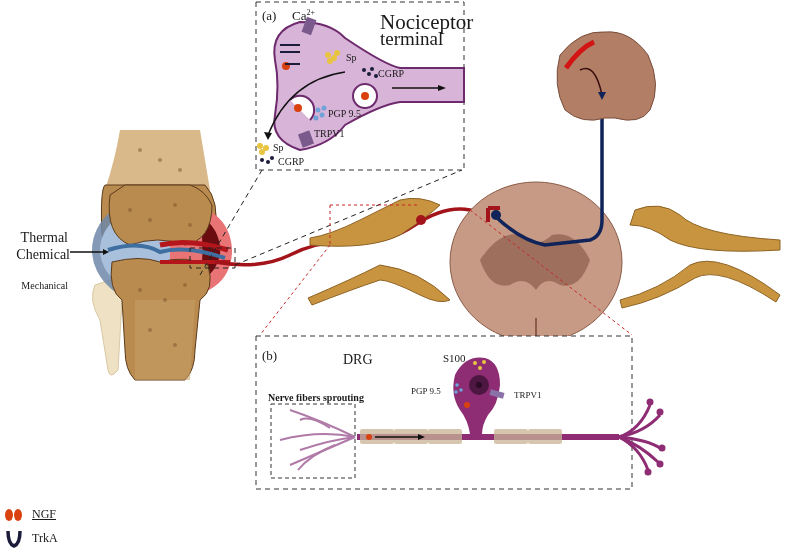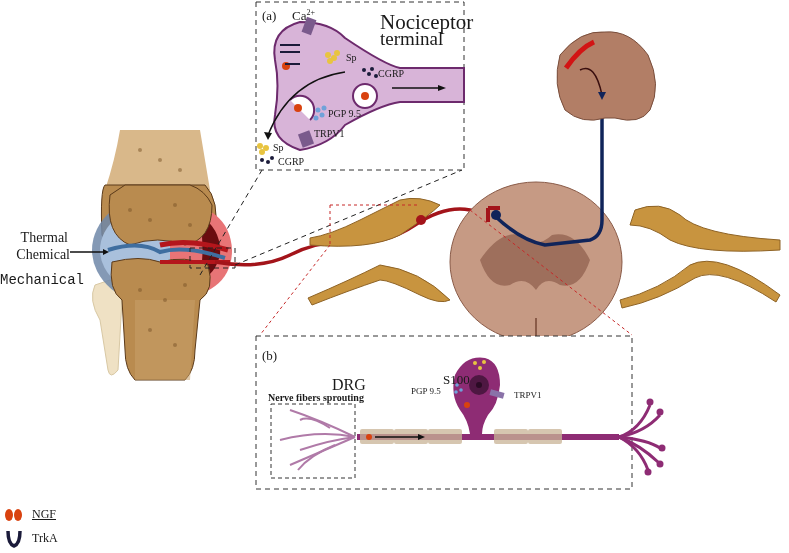--- a/index.html
+++ b/index.html
@@ -208,34 +208,34 @@
     <ellipse cx="9" cy="515" rx="4" ry="6" fill="#d9420f"></ellipse>
     <ellipse cx="18" cy="515" rx="4" ry="6" fill="#d9420f"></ellipse>
   </g>
   <g>
     <path d="M8,531 Q8,544 14,546 Q20,544 20,531" stroke="#1b1b3a" stroke-width="3.5" fill="none"></path>
   </g>
 </svg>
 
 <div class="lbl lbl-r" style="left:8px;top:230px;width:60px;font-size:14px;">Thermal</div>
 <div class="lbl lbl-r" style="left:8px;top:247px;width:62px;font-size:14px;">Chemical</div>
-<div class="lbl lbl-r" style="left:0px;top:272px;width:68px;font-size:14px;font-family:Liberation Mono, monospace;">Mechanical</div>
+<div class="lbl lbl-r" style="left:0px;top:280px;width:68px;font-size:10px;">Mechanical</div>
 
 <div class="lbl" style="left:262px;top:8px;font-size:13px;">(a)</div>
 <div class="lbl" style="left:292px;top:8px;font-size:13px;"><span>Ca</span><sup style="font-size:8px;">2+</sup></div>
 <div class="lbl" style="left:380px;top:10px;font-size:21px;">Nociceptor</div>
 <div class="lbl" style="left:380px;top:28px;font-size:19px;">terminal</div>
 <div class="lbl" style="left:346px;top:52px;font-size:10px;">Sp</div>
 <div class="lbl" style="left:378px;top:68px;font-size:10px;">CGRP</div>
 <div class="lbl" style="left:328px;top:108px;font-size:10px;">PGP 9.5</div>
 <div class="lbl" style="left:314px;top:128px;font-size:10px;">TRPV1</div>
 <div class="lbl" style="left:273px;top:142px;font-size:10px;">Sp</div>
 <div class="lbl" style="left:278px;top:156px;font-size:10px;">CGRP</div>
 
 <div class="lbl" style="left:262px;top:348px;font-size:13px;">(b)</div>
-<div class="lbl" style="left:332px;top:352px;font-size:16px;margin-top:24px;">DRG</div>
+<div class="lbl" style="left:343px;top:352px;font-size:14px;">DRG</div>
 <div class="lbl" style="left:268px;top:392px;font-size:10px;font-weight:bold;">Nerve fibers sprouting</div>
-<div class="lbl" style="left:443px;top:372px;font-size:13px;">S100</div>
+<div class="lbl" style="left:443px;top:352px;font-size:11px;">S100</div>
 <div class="lbl" style="left:411px;top:386px;font-size:9px;">PGP 9.5</div>
 <div class="lbl" style="left:514px;top:390px;font-size:9px;">TRPV1</div>
 
 <div class="lbl" style="left:32px;top:507px;font-size:12px;text-decoration:underline;">NGF</div>
 <div class="lbl" style="left:32px;top:531px;font-size:12px;">TrkA</div>
 
 </body></html>

